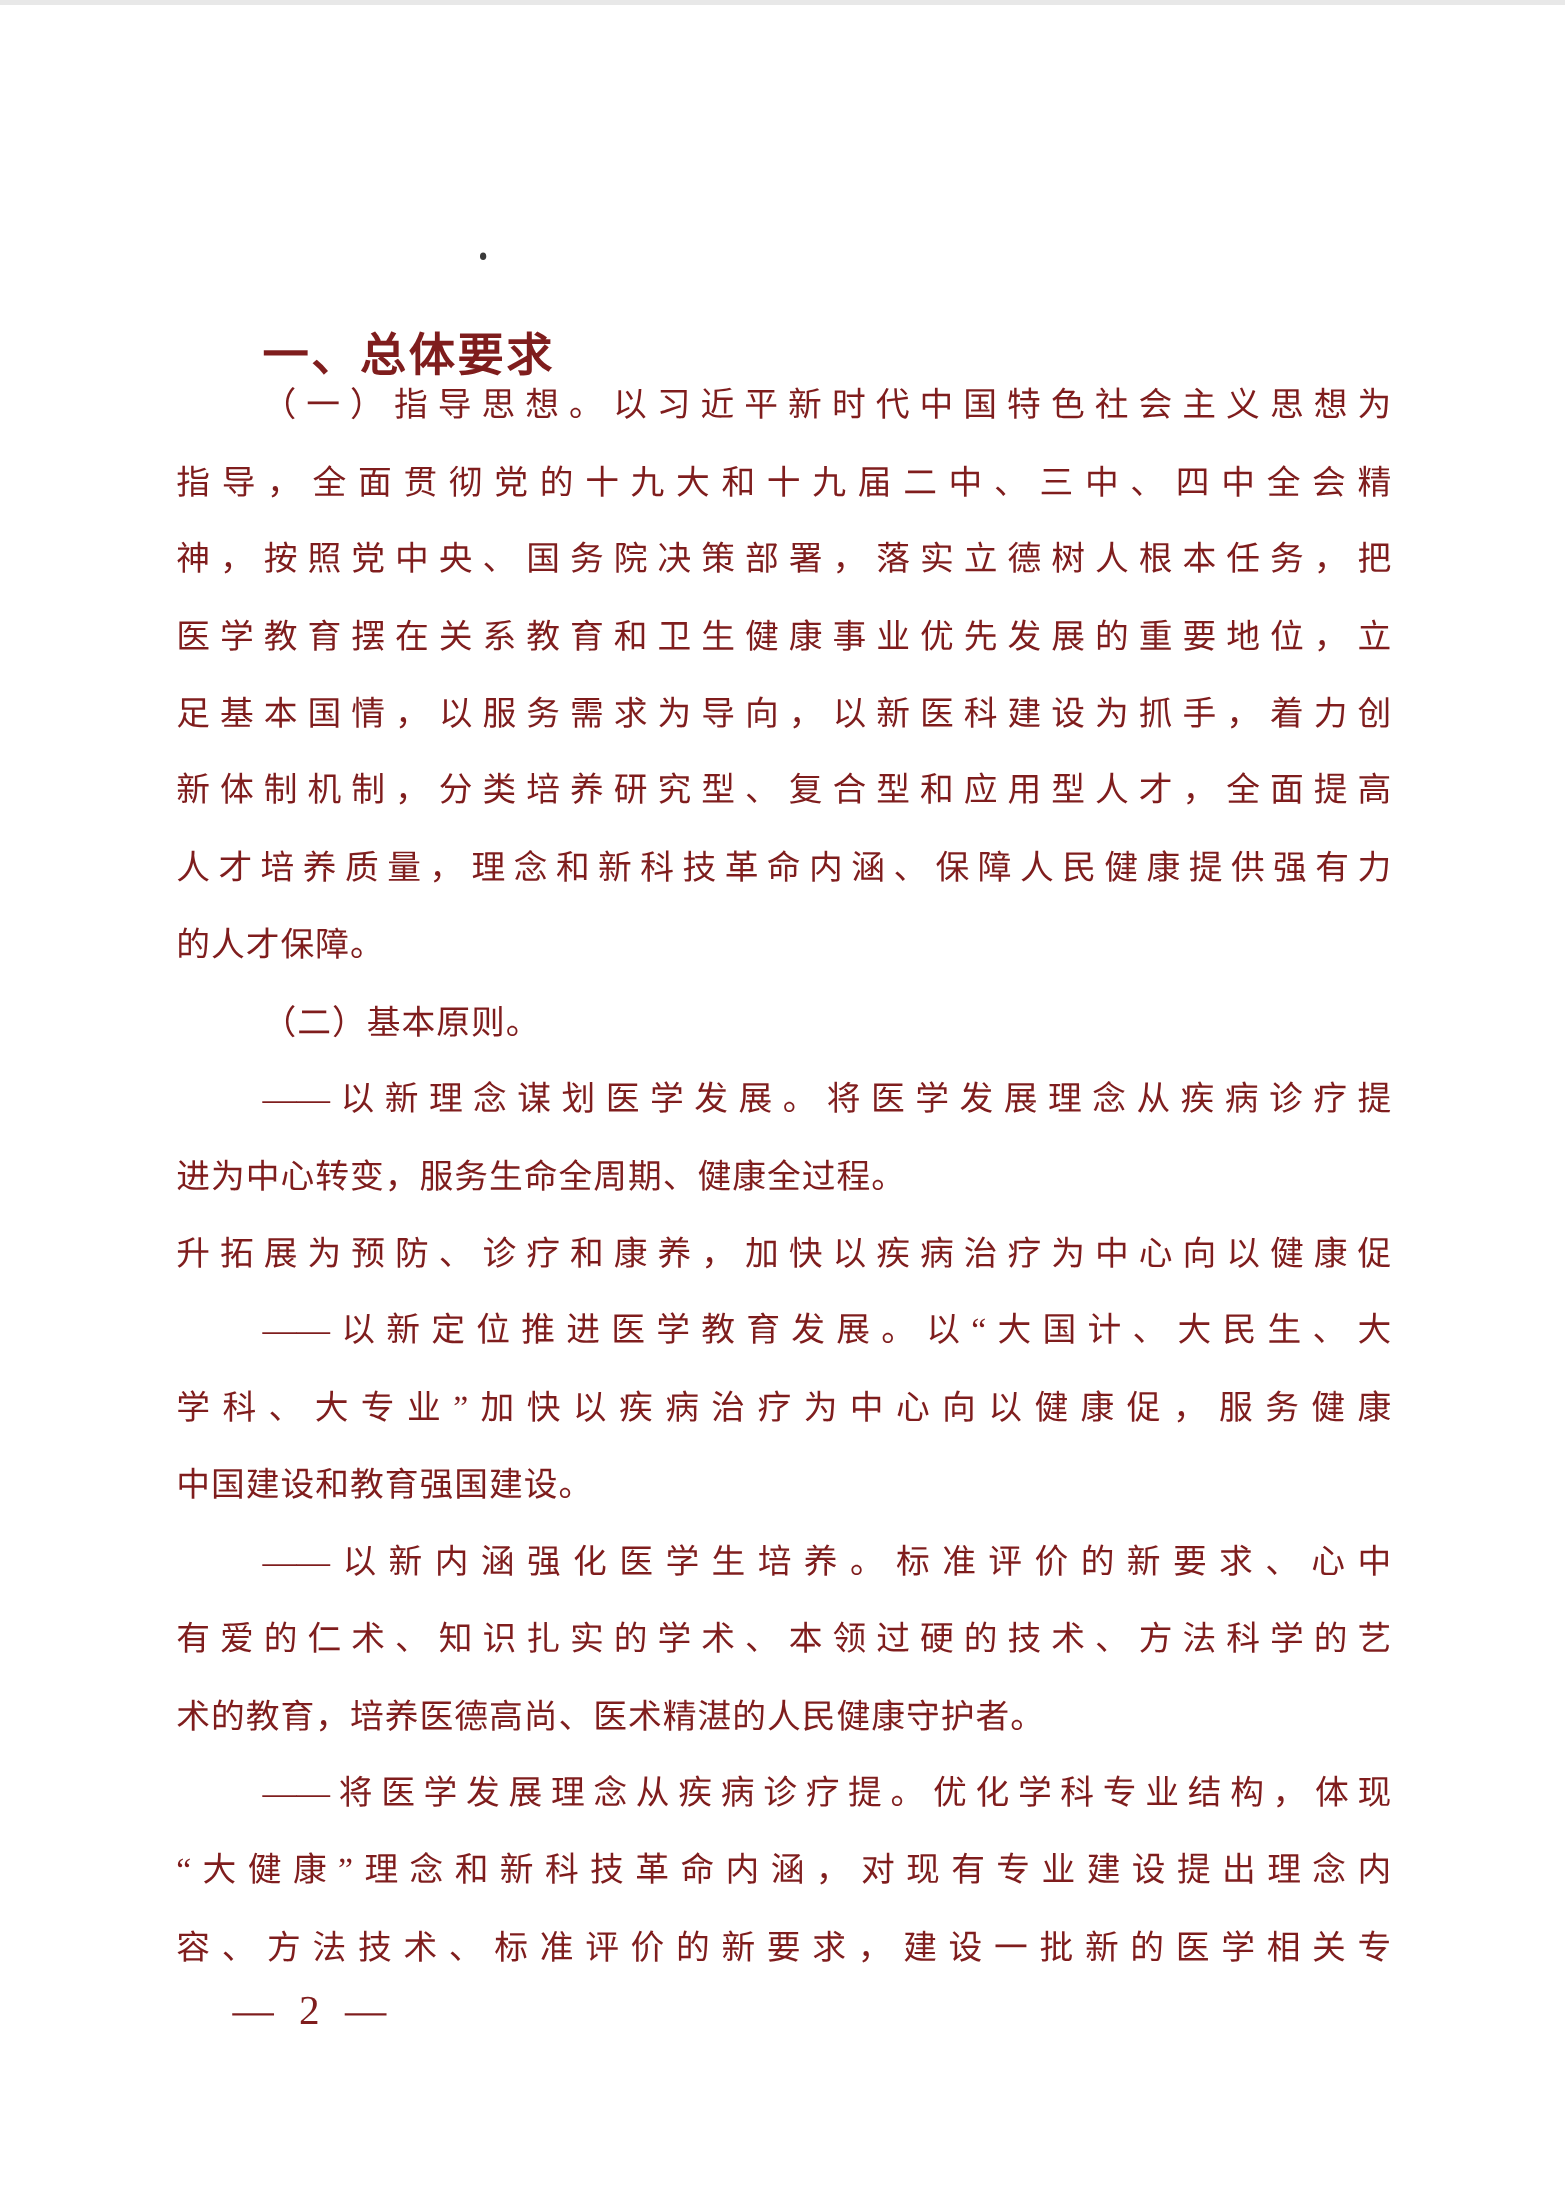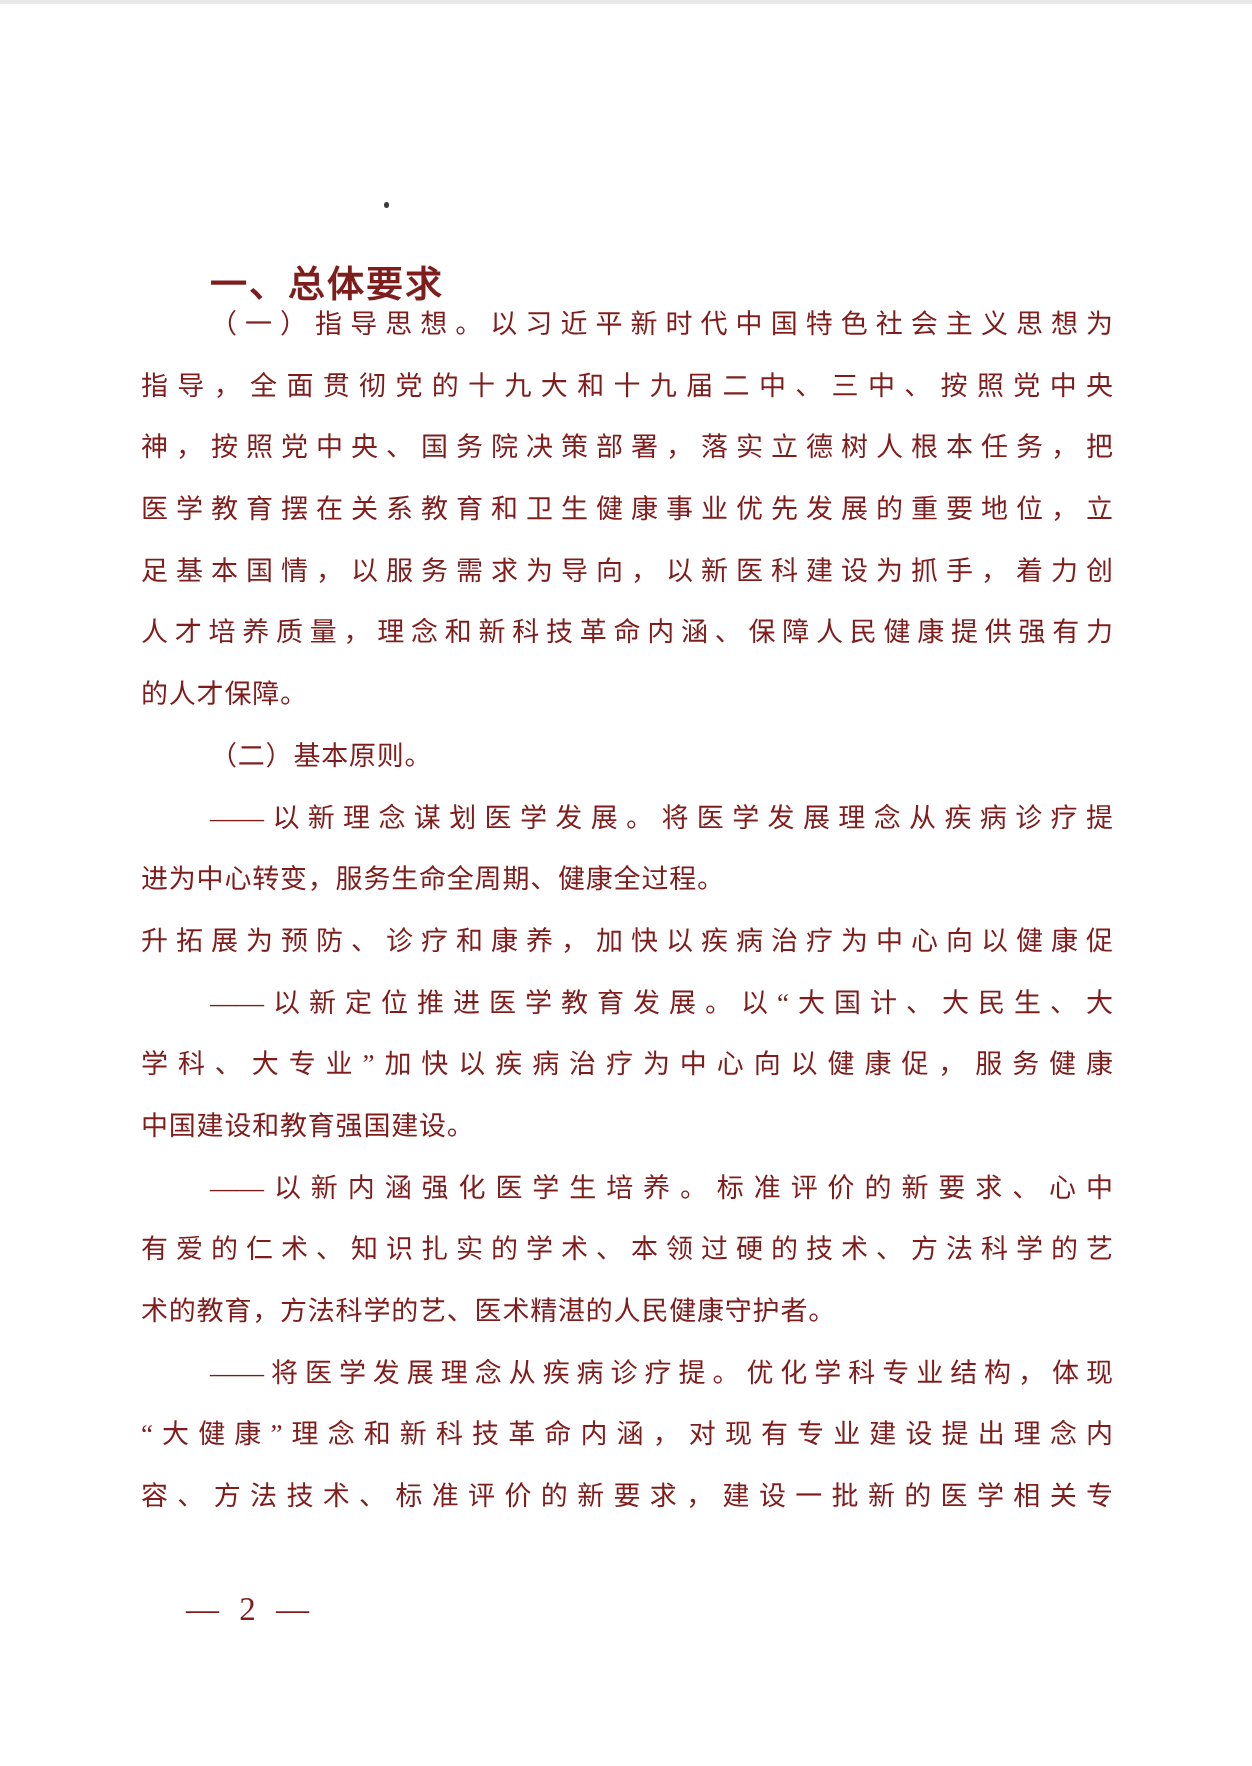--- a/index.html
+++ b/index.html
@@ -78,24 +78,25 @@
 <div class="page">
 
   <div class="speck"></div>
 
   <h1 class="doc-heading">一、总体要求</h1>
 
   <div class="doc-body">
 
     <div class="para">
       <div class="tline just ind">（一）指导思想。以习近平新时代中国特色社会主义思想为</div>
-      <div class="tline just">指导，全面贯彻党的十九大和十九届二中、三中、按照党中央</div>
+      <div class="tline just">指导，全面贯彻党的十九大和十九届二中、三中、四中全会精</div>
       <div class="tline just">神，按照党中央、国务院决策部署，落实立德树人根本任务，把</div>
       <div class="tline just">医学教育摆在关系教育和卫生健康事业优先发展的重要地位，立</div>
       <div class="tline just">足基本国情，以服务需求为导向，以新医科建设为抓手，着力创</div>
+      <div class="tline just">新体制机制，分类培养研究型、复合型和应用型人才，全面提高</div>
       <div class="tline just">人才培养质量，理念和新科技革命内涵、保障人民健康提供强有力</div>
       <div class="tline">的人才保障。</div>
     </div>
 
     <div class="para">
       <div class="tline ind">（二）基本原则。</div>
     </div>
 
     <div class="para">
       <div class="tline just ind">——以新理念谋划医学发展。将医学发展理念从疾病诊疗提</div>
@@ -105,21 +106,21 @@
 
     <div class="para">
       <div class="tline just ind">——以新定位推进医学教育发展。以“大国计、大民生、大</div>
       <div class="tline just">学科、大专业”加快以疾病治疗为中心向以健康促，服务健康</div>
       <div class="tline">中国建设和教育强国建设。</div>
     </div>
 
     <div class="para">
       <div class="tline just ind">——以新内涵强化医学生培养。标准评价的新要求、心中</div>
       <div class="tline just">有爱的仁术、知识扎实的学术、本领过硬的技术、方法科学的艺</div>
-      <div class="tline">术的教育，方法科学的艺、医术精湛的人民健康守护者。</div>
+      <div class="tline">术的教育，培养医德高尚、医术精湛的人民健康守护者。</div>
     </div>
 
     <div class="para">
       <div class="tline just ind">——将医学发展理念从疾病诊疗提。优化学科专业结构，体现</div>
       <div class="tline just">“大健康”理念和新科技革命内涵，对现有专业建设提出理念内</div>
       <div class="tline just">容、方法技术、标准评价的新要求，建设一批新的医学相关专</div>
     </div>
 
   </div>
 

